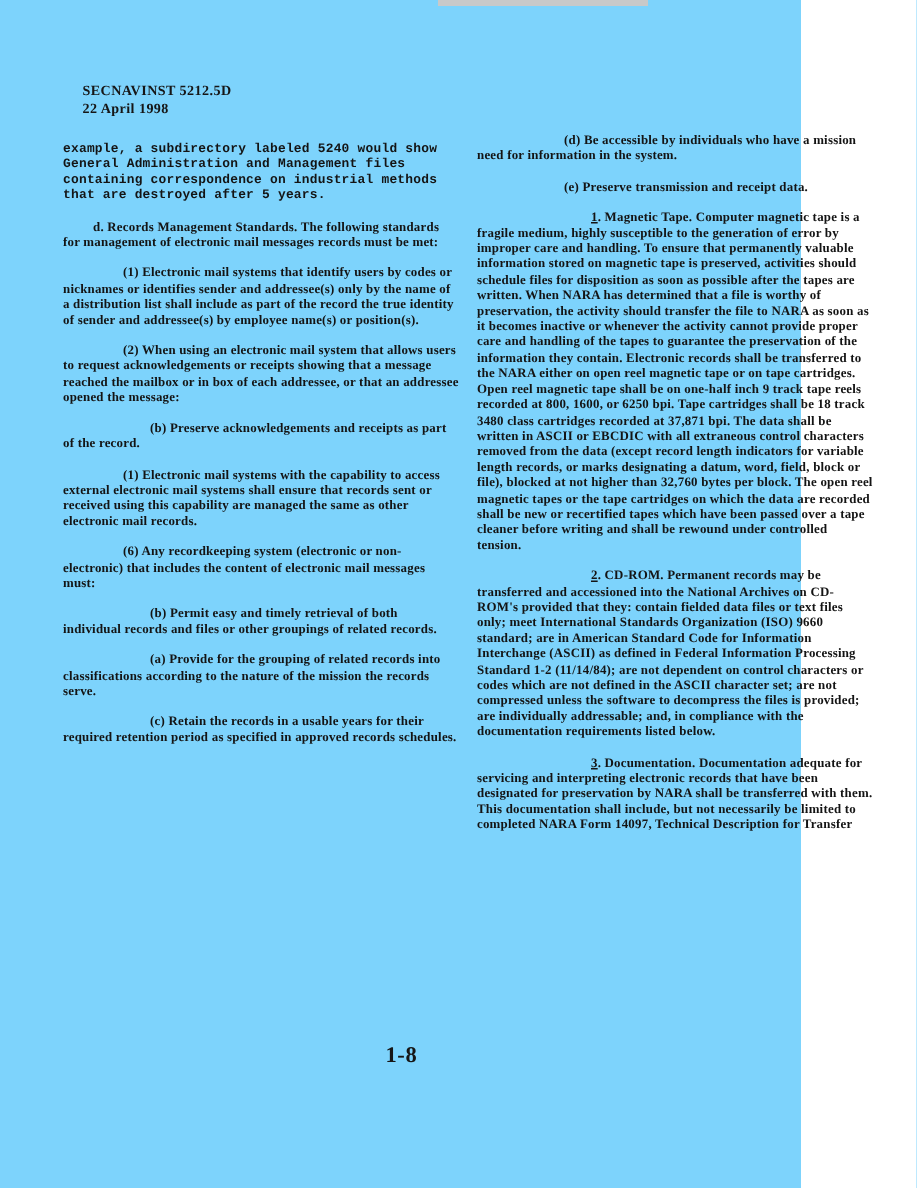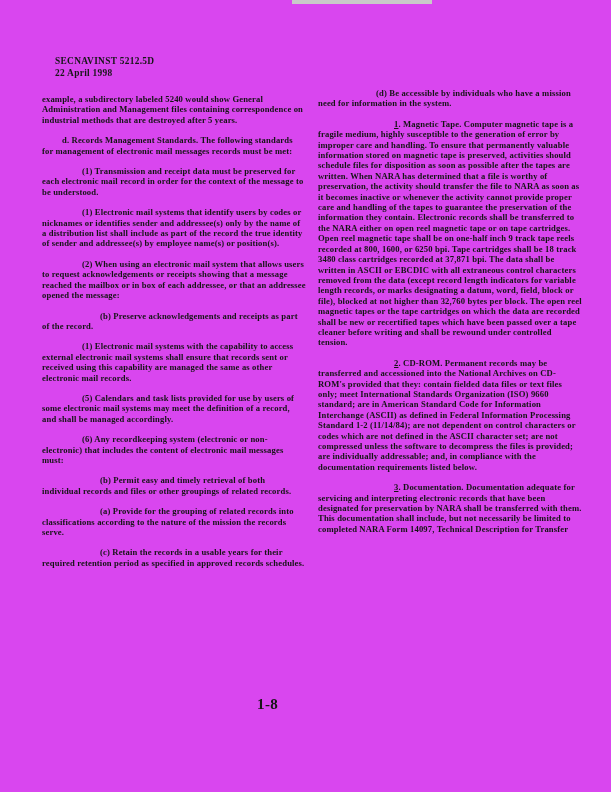--- a/index.html
+++ b/index.html
@@ -4,43 +4,43 @@
 <style>
   html,body { margin:0; padding:0; }
   body {
     width:611px; height:792px;
     background:#ffffff;
     font-family:"Liberation Serif", serif;
     position:relative;
     overflow:hidden;
   }
   .page {
-    position:absolute; left:0; top:0; width:611px; height:792px;
-    background:#d946ef;
+    position:absolute; left:0; top:0; width:534px; height:792px;
+    background:#7dd3fc;
     color:#161616;
   }
   .scan-bar {
     position:absolute; left:292px; top:0; width:140px; height:4px;
     background:#c9c9c9;
   }
   .doc-header {
     position:absolute; left:55px; top:56px;
     font-size:9.4px; font-weight:bold; line-height:11.5px;
     letter-spacing:0.3px; white-space:nowrap;
   }
   .col {
     position:absolute;
     font-size:8.6px; font-weight:bold;
     line-height:10.4px; letter-spacing:0.15px;
     color:#141414; text-align:left;
   }
   .col-left  { left:42px;  top:94px; width:264px; }
   .col-right { left:318px; top:88px; width:264px; }
   p.para { margin:0 0 10px 0; }
-  .ind0 { text-indent:0; }
+  .ind0 { text-indent:0;font-family:Liberation Mono, monospace; }
   .ind1 { text-indent:20px; }
   .ind2 { text-indent:40px; }
   .ind3 { text-indent:58px; }
   .ind4 { text-indent:76px; }
   .u { text-decoration:underline; }
   .page-number {
     position:absolute; left:257px; top:696px;
     font-size:15px; font-weight:bold; letter-spacing:0.4px;
   }
 </style>
@@ -52,34 +52,33 @@
   <div class="scan-bar"></div>
 
   <div class="doc-header">
     <div>SECNAVINST 5212.5D</div>
     <div>22 April 1998</div>
   </div>
 
   <div class="col col-left">
     <p class="para ind0"><span>example, a subdirectory labeled 5240 would show General Administration and Management files containing correspondence on industrial methods that are destroyed after 5 years.</span></p>
     <p class="para ind1"><span>d.  Records Management Standards.  The following standards for management of electronic mail messages records must be met:</span></p>
-    <p class="para ind2"><span>(1) Transmission and receipt data must be preserved for each electronic mail record in order for the context of the message to be understood.</span></p>
     <p class="para ind2"><span>(1) Electronic mail systems that identify users by codes or nicknames or identifies sender and addressee(s) only by the name of a distribution list shall include as part of the record the true identity of sender and addressee(s) by employee name(s) or position(s).</span></p>
     <p class="para ind2"><span>(2) When using an electronic mail system that allows users to request acknowledgements or receipts showing that a message reached the mailbox or in box of each addressee, or that an addressee opened the message:</span></p>
     <p class="para ind3"><span>(b) Preserve acknowledgements and receipts as part of the record.</span></p>
     <p class="para ind2"><span>(1) Electronic mail systems with the capability to access external electronic mail systems shall ensure that records sent or received using this capability are managed the same as other electronic mail records.</span></p>
-    <p class="para ind2"><span>(5) Calendars and task lists provided for use by users of some electronic mail systems may meet the definition of a record, and shall be managed accordingly.</span></p>
     <p class="para ind2"><span>(6) Any recordkeeping system (electronic or non-electronic) that includes the content of electronic mail messages must:</span></p>
     <p class="para ind3"><span>(b) Permit easy and timely retrieval of both individual records and files or other groupings of related records.</span></p>
     <p class="para ind3"><span>(a) Provide for the grouping of related records into classifications according to the nature of the mission the records serve.</span></p>
     <p class="para ind3"><span>(c) Retain the records in a usable years for their required retention period as specified in approved records schedules.</span></p>
   </div>
 
   <div class="col col-right">
     <p class="para ind3"><span>(d) Be accessible by individuals who have a mission need for information in the system.</span></p>
+    <p class="para ind3"><span>(e) Preserve transmission and receipt data.</span></p>
     <p class="para ind4"><span class="u">1</span><span>.  Magnetic Tape.  Computer magnetic tape is a fragile medium, highly susceptible to the generation of error by improper care and handling.  To ensure that permanently valuable information stored on magnetic tape is preserved, activities should schedule files for disposition as soon as possible after the tapes are written.  When NARA has determined that a file is worthy of preservation, the activity should transfer the file to NARA as soon as it becomes inactive or whenever the activity cannot provide proper care and handling of the tapes to guarantee the preservation of the information they contain.  Electronic records shall be transferred to the NARA either on open reel magnetic tape or on tape cartridges.  Open reel magnetic tape shall be on one-half inch 9 track tape reels recorded at 800, 1600, or 6250 bpi.  Tape cartridges shall be 18 track 3480 class cartridges recorded at 37,871 bpi.  The data shall be written in ASCII or EBCDIC with all extraneous control characters removed from the data (except record length indicators for variable length records, or marks designating a datum, word, field, block or file), blocked at not higher than 32,760 bytes per block.  The open reel magnetic tapes or the tape cartridges on which the data are recorded shall be new or recertified tapes which have been passed over a tape cleaner before writing and shall be rewound under controlled tension.</span></p>
     <p class="para ind4"><span class="u">2</span><span>.  CD-ROM.  Permanent records may be transferred and accessioned into the National Archives on CD-ROM's provided that they:  contain fielded data files or text files only; meet International Standards Organization (ISO) 9660 standard; are in American Standard Code for Information Interchange (ASCII) as defined in Federal Information Processing Standard 1-2 (11/14/84); are not dependent on control characters or codes which are not defined in the ASCII character set; are not compressed unless the software to decompress the files is provided; are individually addressable; and, in compliance with the documentation requirements listed below.</span></p>
     <p class="para ind4"><span class="u">3</span><span>.  Documentation.  Documentation adequate for servicing and interpreting electronic records that have been designated for preservation by NARA shall be transferred with them.  This documentation shall include, but not necessarily be limited to completed NARA Form 14097, Technical Description for Transfer</span></p>
   </div>
 
   <div class="page-number">1-8</div>
 
 </div>
 
 </body></html>

